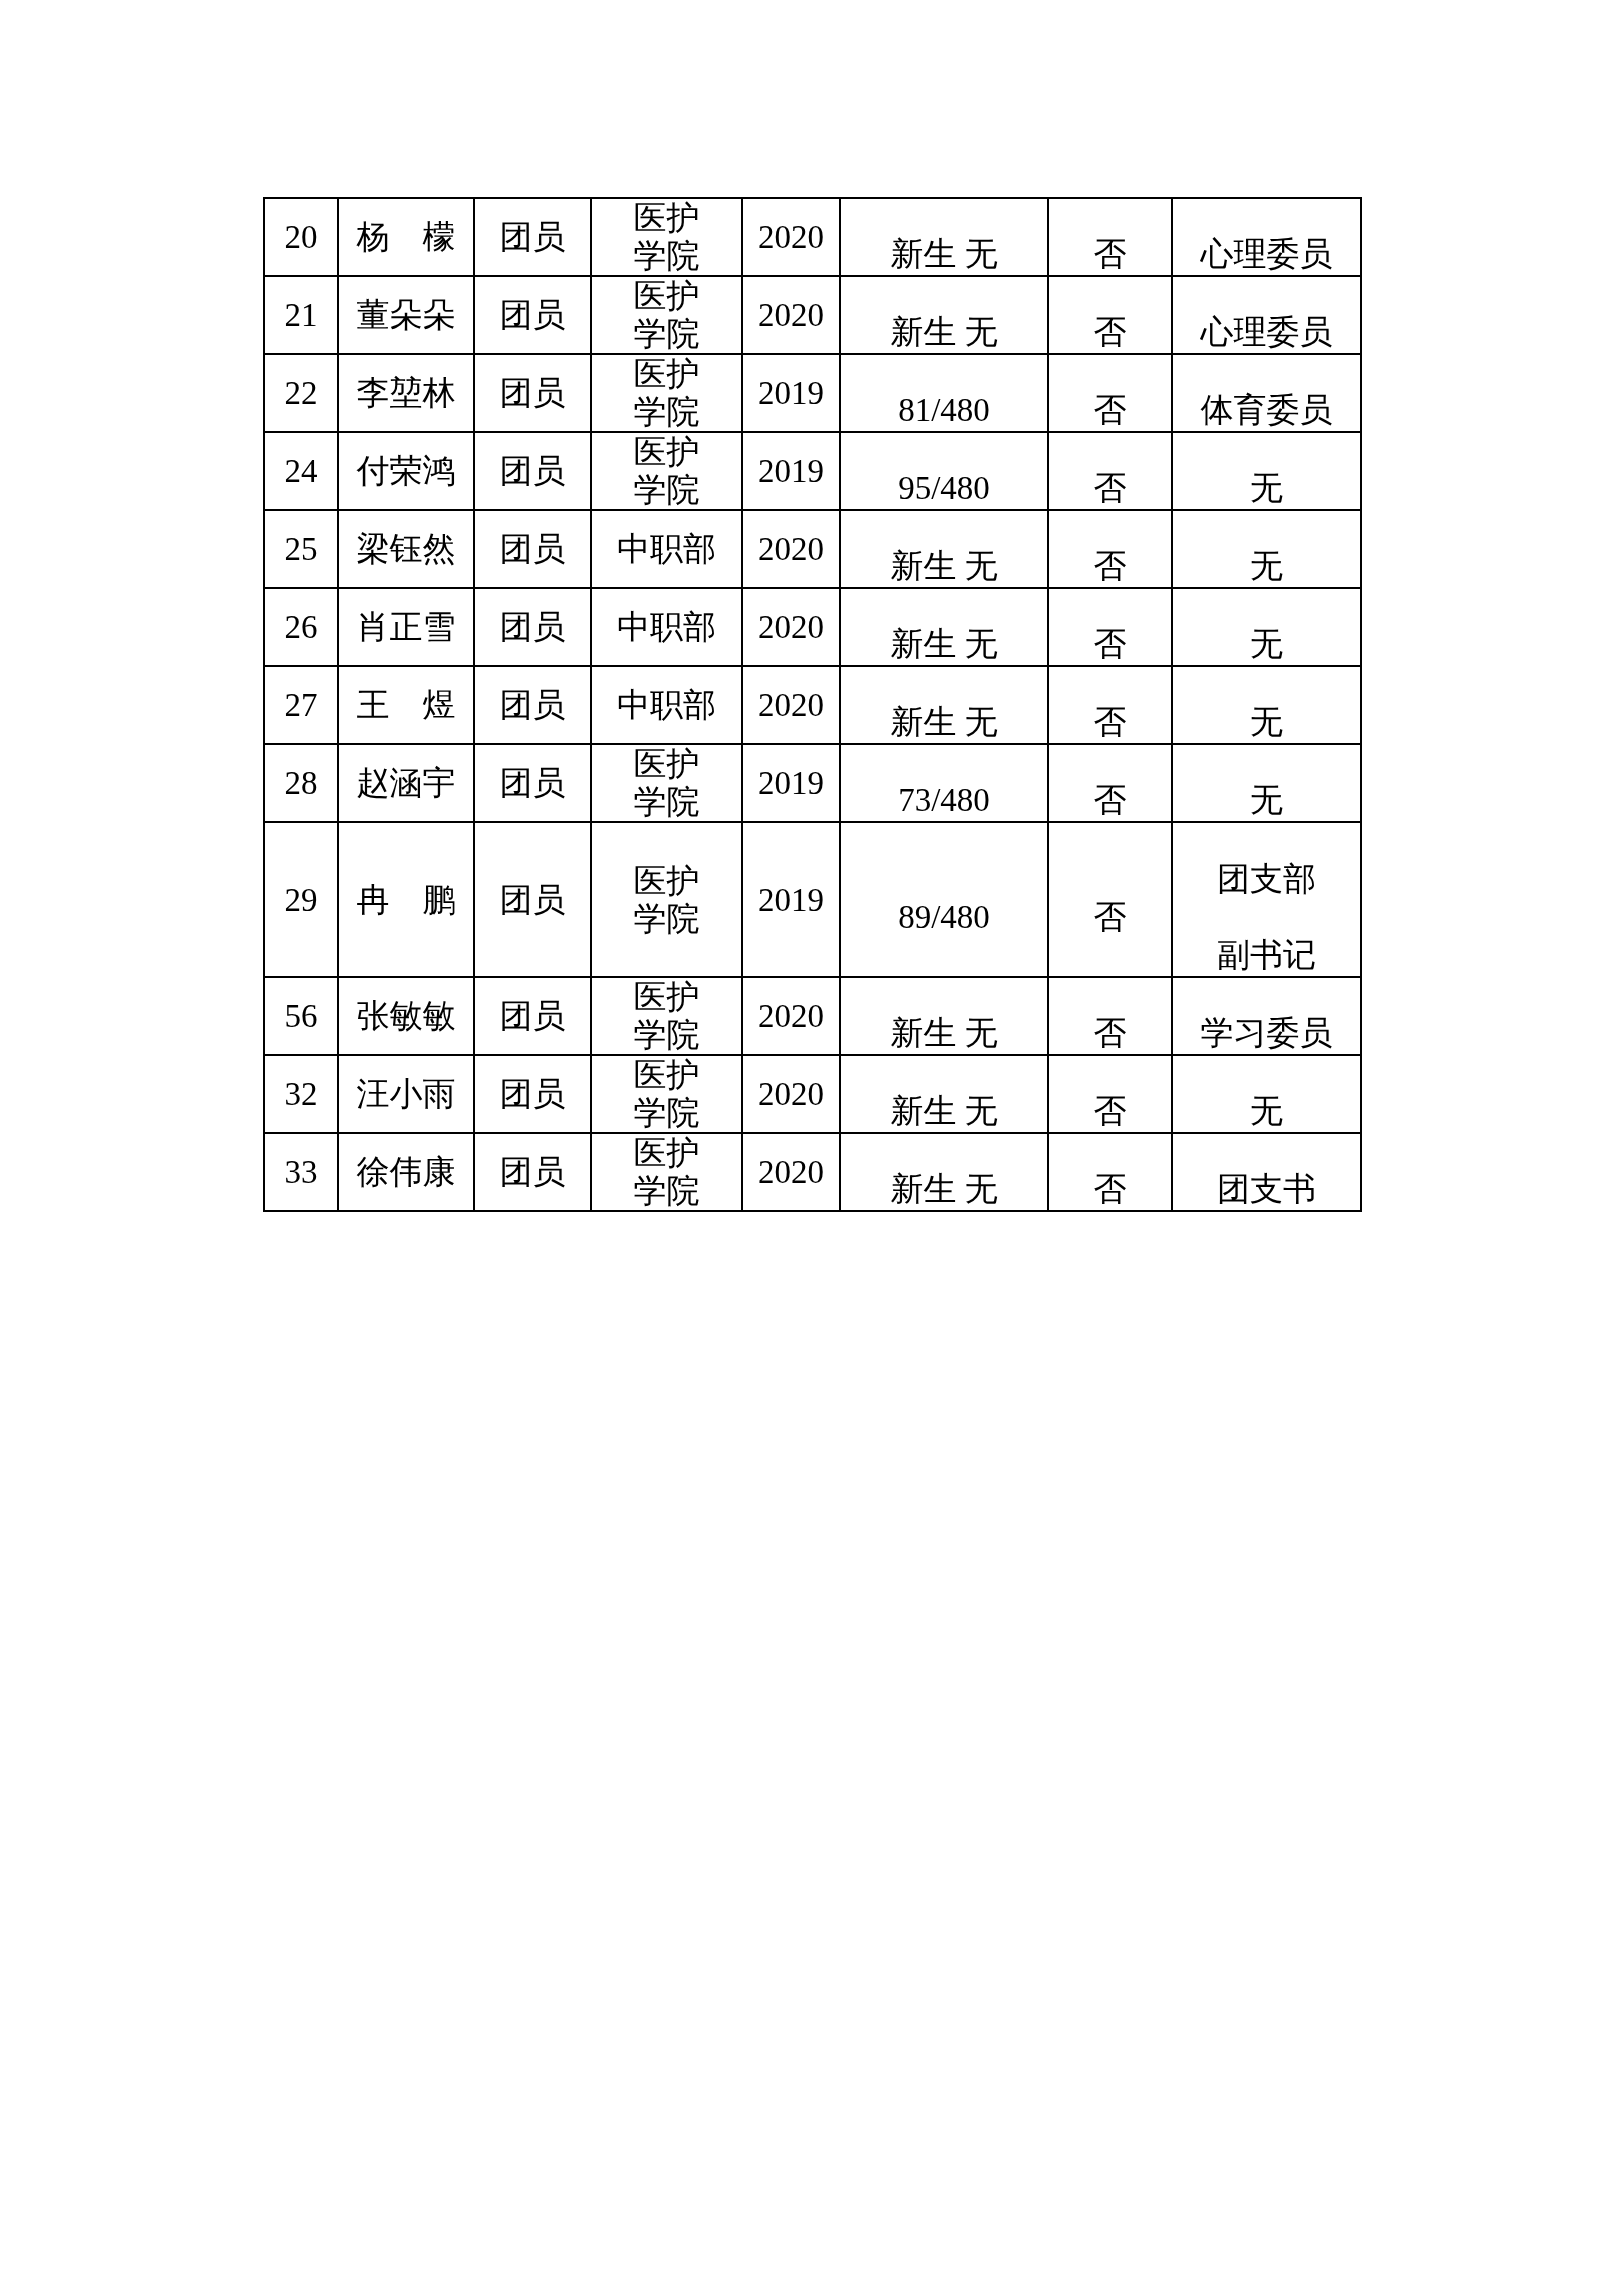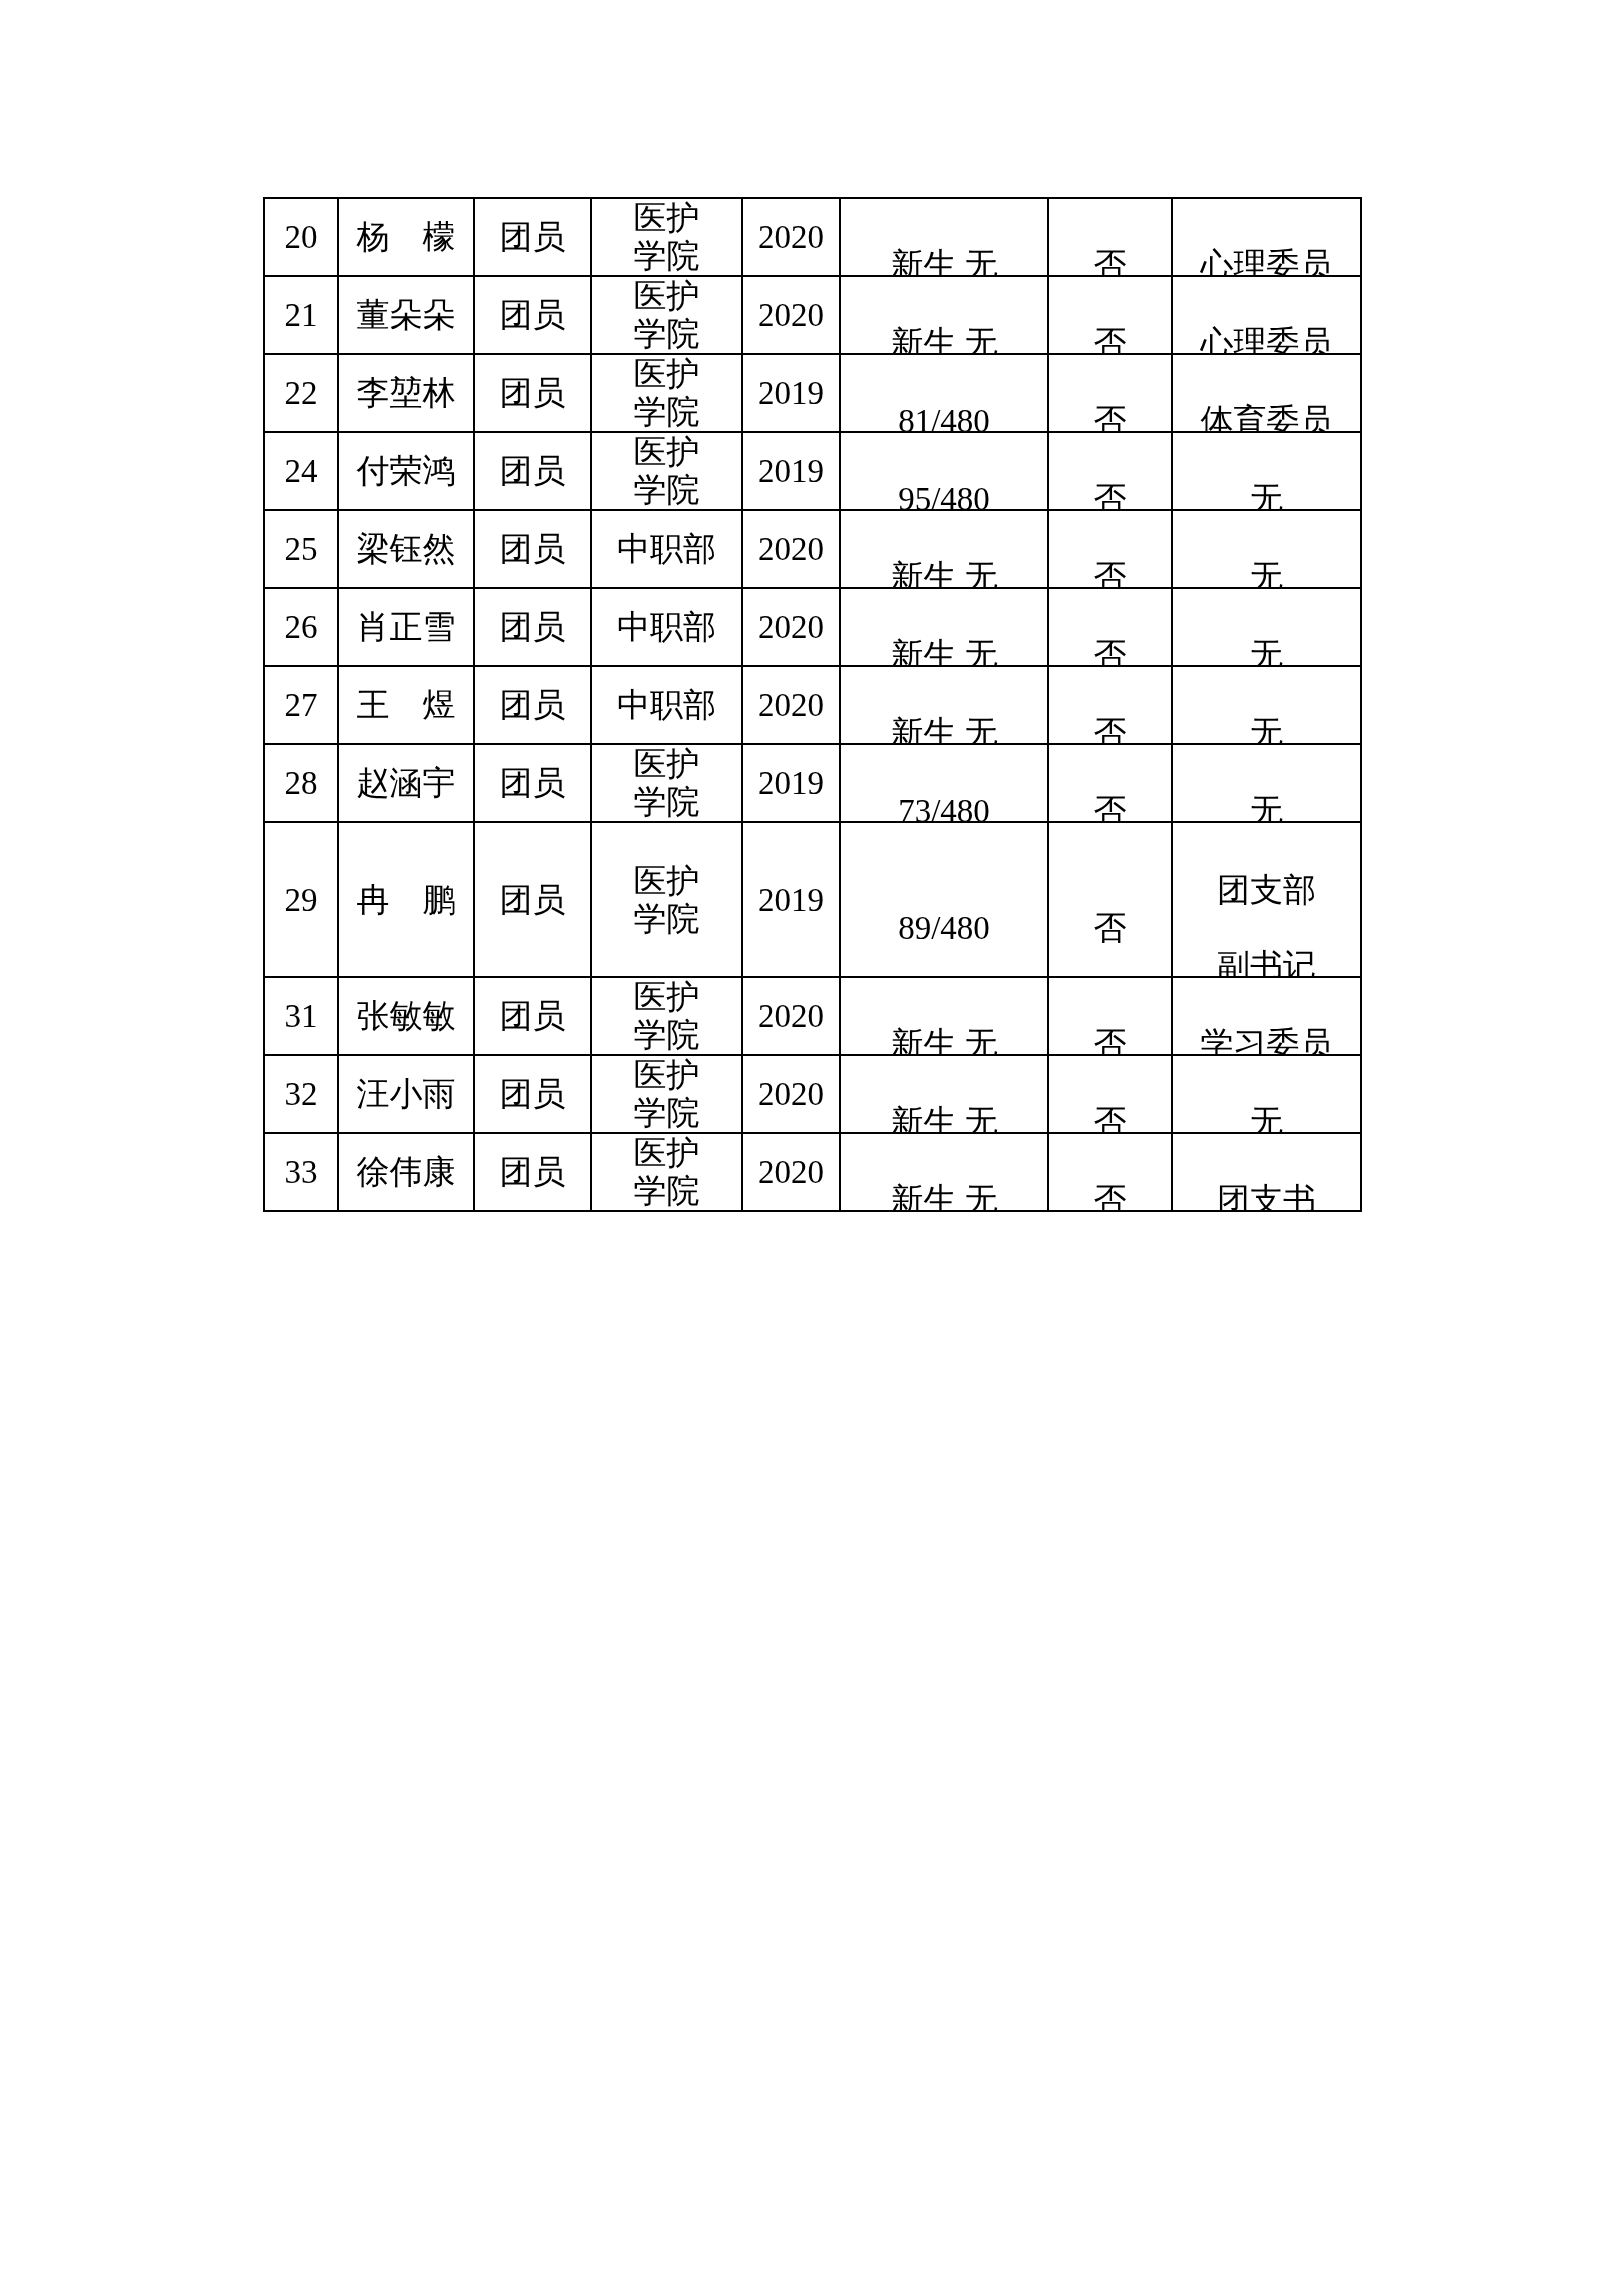--- a/index.html
+++ b/index.html
@@ -41,21 +41,21 @@
     font-size: 33px;
     line-height: 38px;
     overflow: hidden;
   }
   table.roster tr { height: 78px; }
   table.roster tr.tall { height: 155px; padding-left: 20px; }
   .pre { white-space: pre-line; }
   .low {
     display: inline-block;
     position: relative;
-    top: 28px;
+    top: 17px;
   }
   tr.tall td .low.pre { line-height: 76px; }
 </style>
 </head>
 <body>
 
 <div class="page">
   <table class="roster">
     <colgroup>
       <col style="width:74px">
@@ -159,21 +159,21 @@
     <td><span>团员</span></td>
     <td><span class="pre">医护
 学院</span></td>
     <td><span>2019</span></td>
     <td><span class="low">89/480</span></td>
     <td><span class="low">否</span></td>
     <td><span class="low pre">团支部
 副书记</span></td>
   </tr>
         <tr>
-    <td><span>31</span></td>
+    <td><span>56</span></td>
     <td><span>张敏敏</span></td>
     <td><span>团员</span></td>
     <td><span class="pre">医护
 学院</span></td>
     <td><span>2020</span></td>
     <td><span class="low">新生 无</span></td>
     <td><span class="low">否</span></td>
     <td><span class="low pre">学习委员</span></td>
   </tr>
         <tr>

